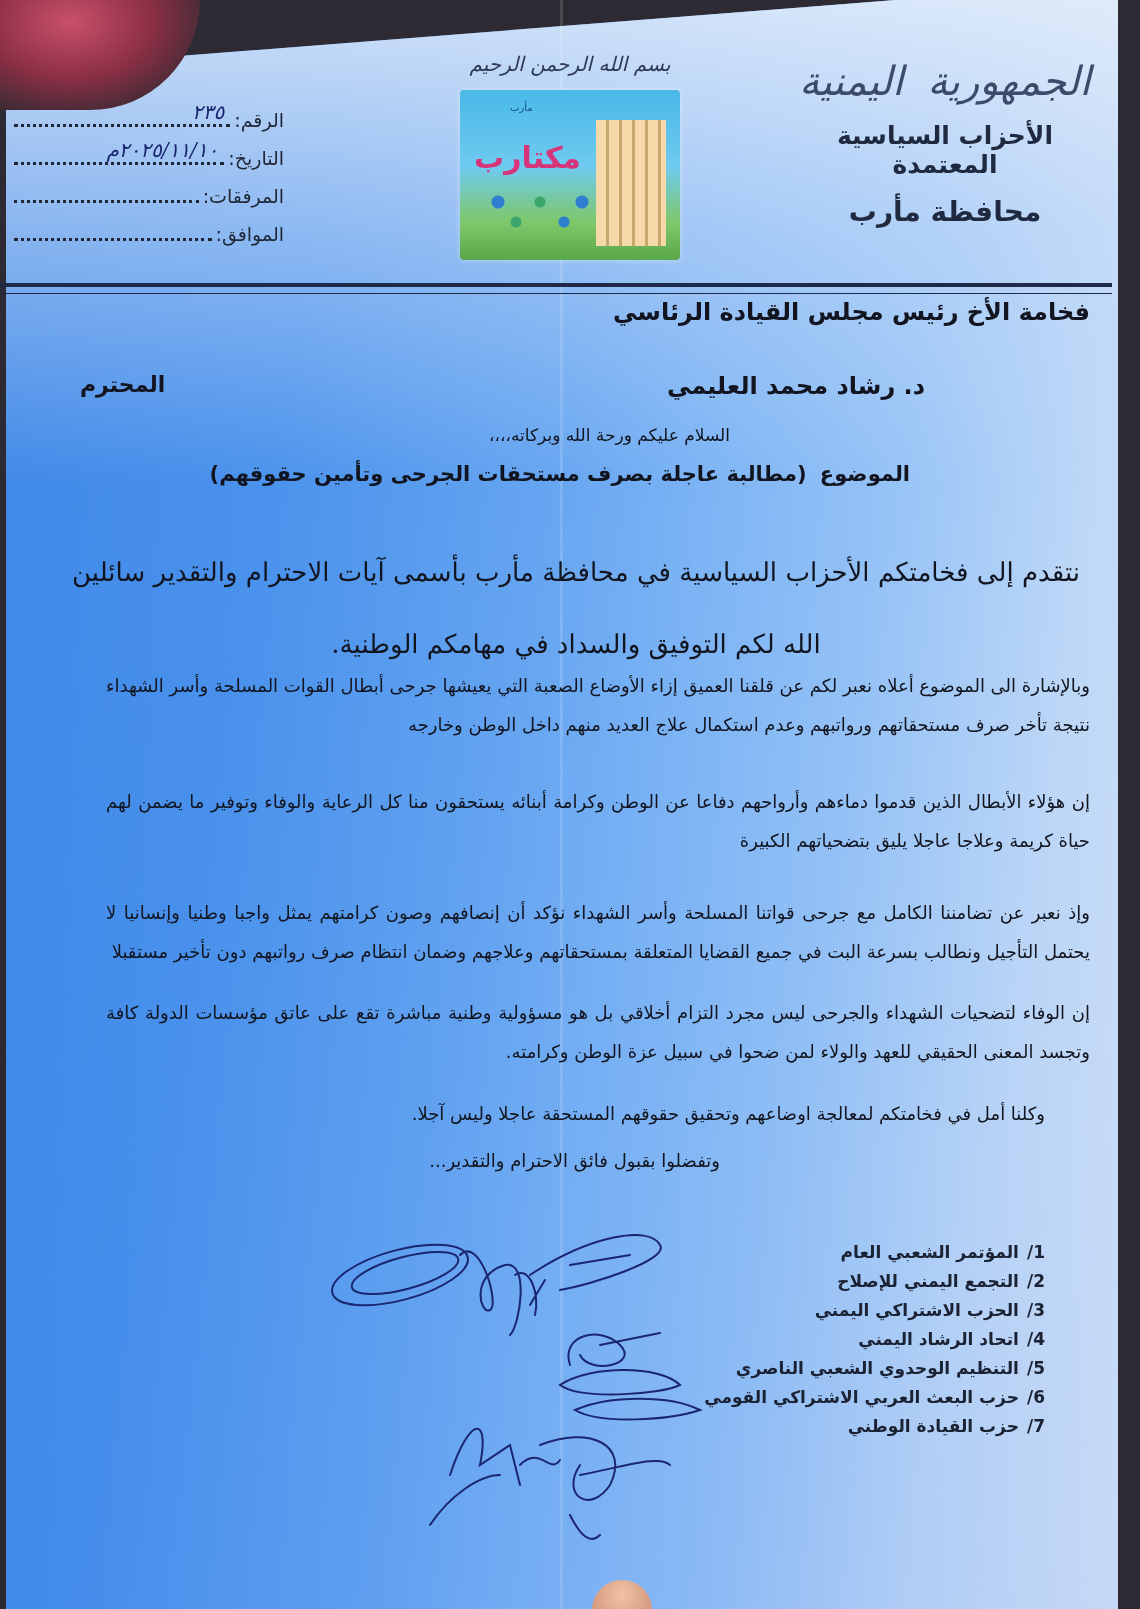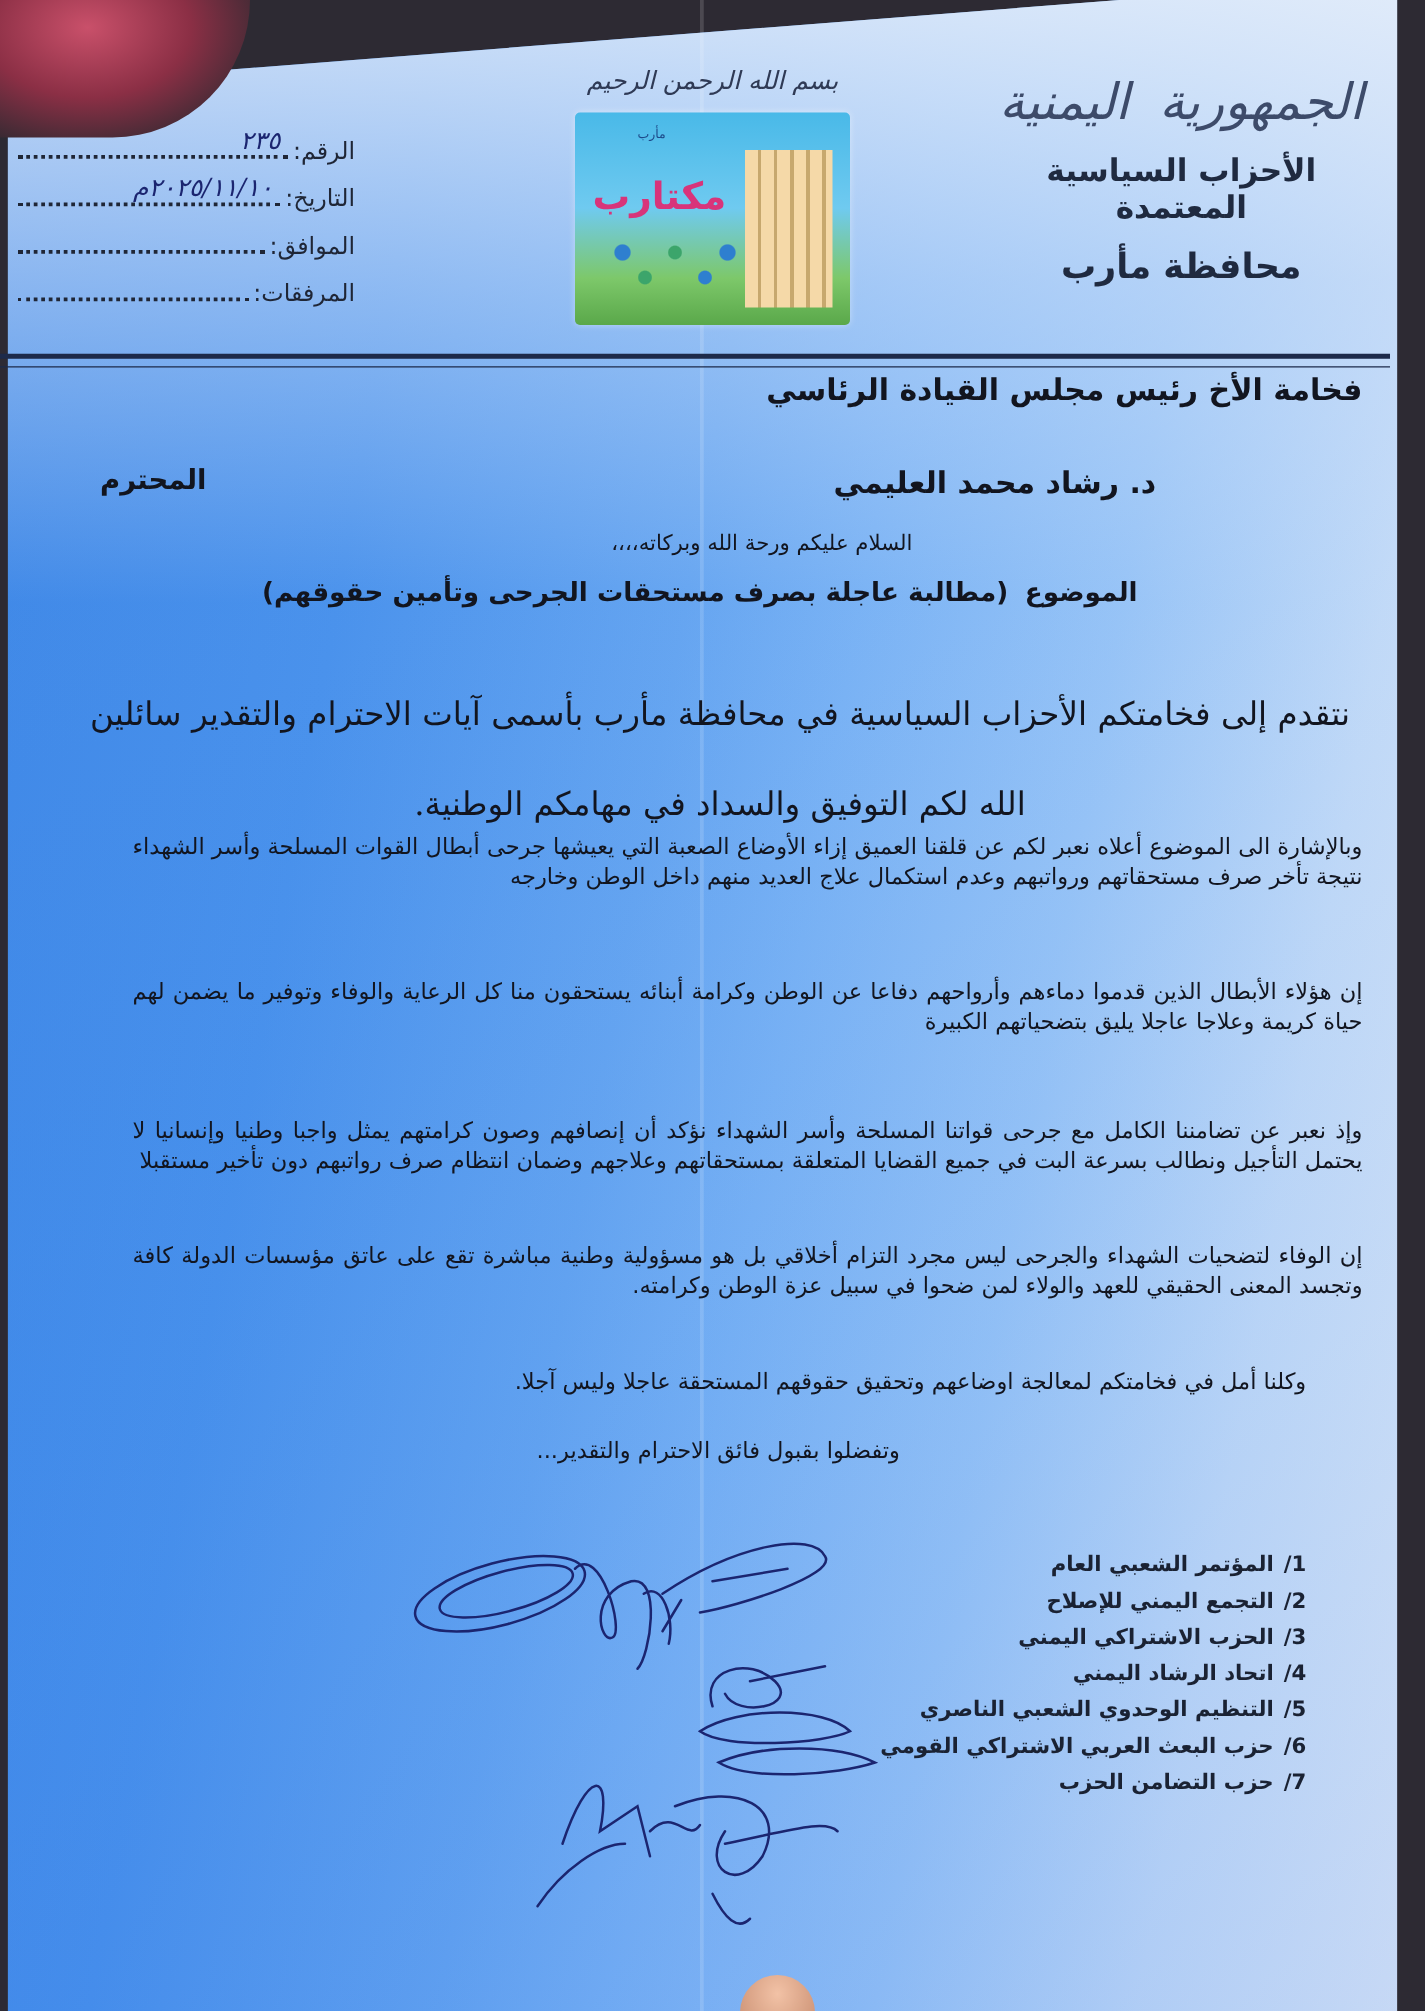--- a/index.html
+++ b/index.html
@@ -64,21 +64,21 @@
     border-top: 4px solid #1d2a4a; border-bottom: 1.5px solid #1d2a4a; }
 
   .addressee { position: absolute; right: 50px; top: 298px; font-size: 24px; font-weight: bold; }
   .name { position: absolute; right: 215px; top: 372px; font-size: 24px; font-weight: bold; }
   .respected { position: absolute; left: 80px; top: 372px; font-size: 22px; font-weight: bold; }
   .greeting { position: absolute; right: 410px; top: 425px; font-size: 17px; }
   .subject { position: absolute; right: 230px; top: 462px; font-size: 21px; font-weight: bold; }
   .subject-label { margin-left: 6px; }
 
   .intro { position: absolute; right: 60px; left: 72px; top: 536px; font-family: "DejaVu Serif", serif; font-size: 26px; line-height: 72px; text-align: justify; text-align-last: center; }
-  .para { position: absolute; right: 50px; left: 60px; font-size: 18px; line-height: 24px; text-align: justify; margin-left: 46px; }
+  .para { position: absolute; right: 50px; left: 60px; font-size: 18px; line-height: 39px; text-align: justify; margin-left: 46px; }
   .p1 { top: 666px; }
   .p2 { top: 782px; }
   .p3 { top: 893px; }
   .p4 { top: 993px; }
   .p5 { top: 1094px; right: 95px; left: 320px; }
   .closing { position: absolute; right: 420px; top: 1150px; font-size: 18px; }
 
   .sig-title { position: absolute; right: 110px; top: 1188px; font-size: 20px; font-weight: bold; }
   .parties-list { position: absolute; right: 95px; top: 1238px; list-style: none; margin: 0; padding: 0; font-size: 17px; font-weight: bold; color: #1a2233; }
   .parties-list li { height: 29px; line-height: 29px; }
@@ -118,27 +118,27 @@
           <span class="meta-hand">٢٣٥</span>
         </span>
     </div>
     <div class="meta-row">
       <span class="meta-label">التاريخ:</span>
       <span class="meta-val">
           <span class="meta-hand">٢٠٢٥/١١/١٠م</span>
         </span>
     </div>
     <div class="meta-row">
-      <span class="meta-label">الموافق:</span>
+      <span class="meta-label">المرفقات:</span>
       <span class="meta-val">
           <span class="meta-hand"></span>
         </span>
     </div>
     <div class="meta-row">
-      <span class="meta-label">المرفقات:</span>
+      <span class="meta-label">الموافق:</span>
       <span class="meta-val">
           <span class="meta-hand"></span>
         </span>
     </div>
   </div>
 
   <div class="rule"></div>
 
   <div class="addressee">فخامة الأخ رئيس مجلس القيادة الرئاسي</div>
   <div class="name">د. رشاد محمد العليمي</div>
@@ -159,21 +159,21 @@
 
   <div class="closing">وتفضلوا بقبول فائق الاحترام والتقدير...</div>
 
   <ul class="parties-list">
     <li><span class="num">1/</span><span>المؤتمر الشعبي العام</span></li>
     <li><span class="num">2/</span><span>التجمع اليمني للإصلاح</span></li>
     <li><span class="num">3/</span><span>الحزب الاشتراكي اليمني</span></li>
     <li><span class="num">4/</span><span>اتحاد الرشاد اليمني</span></li>
     <li><span class="num">5/</span><span>التنظيم الوحدوي الشعبي الناصري</span></li>
     <li><span class="num">6/</span><span>حزب البعث العربي الاشتراكي القومي</span></li>
-    <li><span class="num">7/</span><span>حزب التضامن الحزب</span></li>
+    <li><span class="num">7/</span><span>حزب القيادة الوطني</span></li>
   </ul>
 
   <svg class="signatures" viewBox="0 0 420 340" fill="none" stroke="#1b2570" stroke-width="2" stroke-linecap="round">
     <ellipse cx="70" cy="60" rx="70" ry="25" transform="rotate(-15 70 60)"></ellipse>
     <ellipse cx="75" cy="58" rx="55" ry="16" transform="rotate(-15 75 58)"></ellipse>
     <path d="M130 40 C150 20 170 90 160 95 C150 100 140 60 175 50 C200 45 190 110 180 120"></path>
     <path d="M185 60 C200 50 210 80 205 100 M200 90 L215 65"></path>
     <path d="M200 60 C260 20 320 10 330 30 C340 45 260 70 230 75 M240 50 L300 40"></path>
     <path d="M240 150 C230 120 270 110 290 130 C310 150 260 160 250 140 M270 130 L330 118"></path>
     <path d="M230 170 C260 150 330 150 350 170 C330 180 250 185 230 170 Z"></path>

